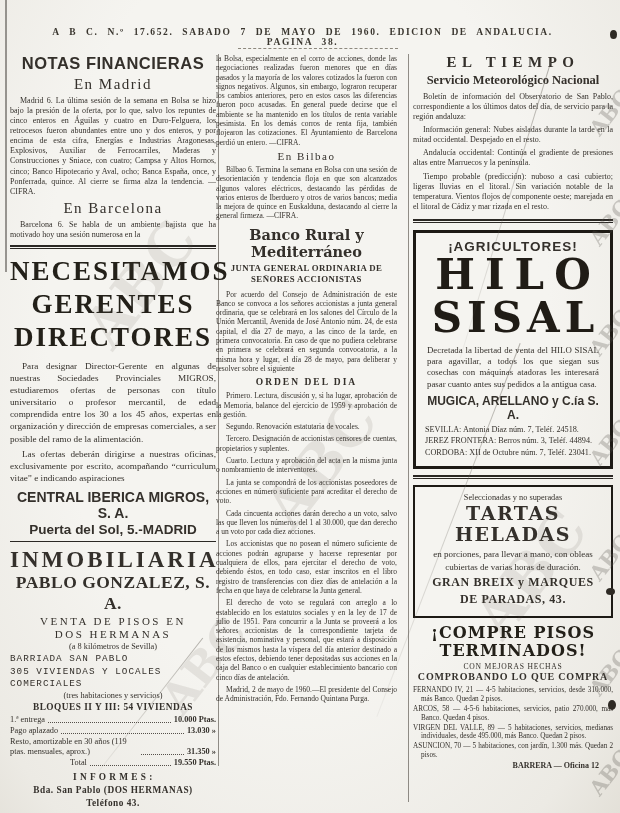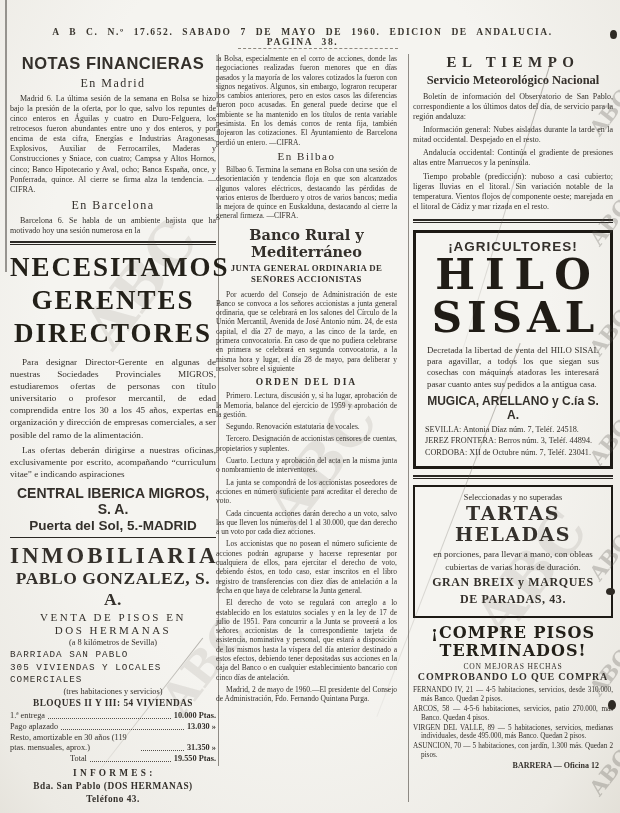--- a/index.html
+++ b/index.html
@@ -30,21 +30,21 @@
   .col-right { left:413px; width:200px; }
 
   p { margin:0 0 3px 0; text-align:justify; }
   .t8  { font-size:8px;   line-height:1.26; }
   .t76 { font-size:7.5px; line-height:1.24; }
   .indent { text-indent:10px; }
 
   .c { text-align:center; }
   .notas-title { font-family:"Liberation Sans",sans-serif; font-weight:800; font-size:16.5px; letter-spacing:.5px; margin:0 0 2px; }
   .sesion { font-size:15px; font-weight:bold; margin:0 0 3px; }
-  .subhead { font-size:12px; letter-spacing:1.5px; margin:3px 0 3px; }
+  .subhead { font-size:15px; letter-spacing:1.5px; margin:3px 0 3px; }
 
   .rule-double { margin:5px 0 6px; border-top:2.5px solid #2b2824; border-bottom:1.2px solid #2b2824; height:4px; }
   .rule-thin { margin:4px 0 5px; border-top:1.6px solid #2b2824; }
 
   .mig-line { font-size:27px; font-weight:900; letter-spacing:2px; line-height:1.22; text-align:center; color:#232019; }
   .mig-body { font-size:9.2px; line-height:1.32; text-indent:12px; margin-top:6px; }
   .central { font-family:"Liberation Sans",sans-serif; font-weight:800; font-size:14px; text-align:center; margin-top:5px; }
   .puerta  { font-family:"Liberation Sans",sans-serif; font-weight:800; font-size:13.5px; text-align:center; margin:1px 0 4px; }
 
   .inmo1 { font-size:23px; font-weight:900; letter-spacing:3px; text-align:center; line-height:1.1; }

